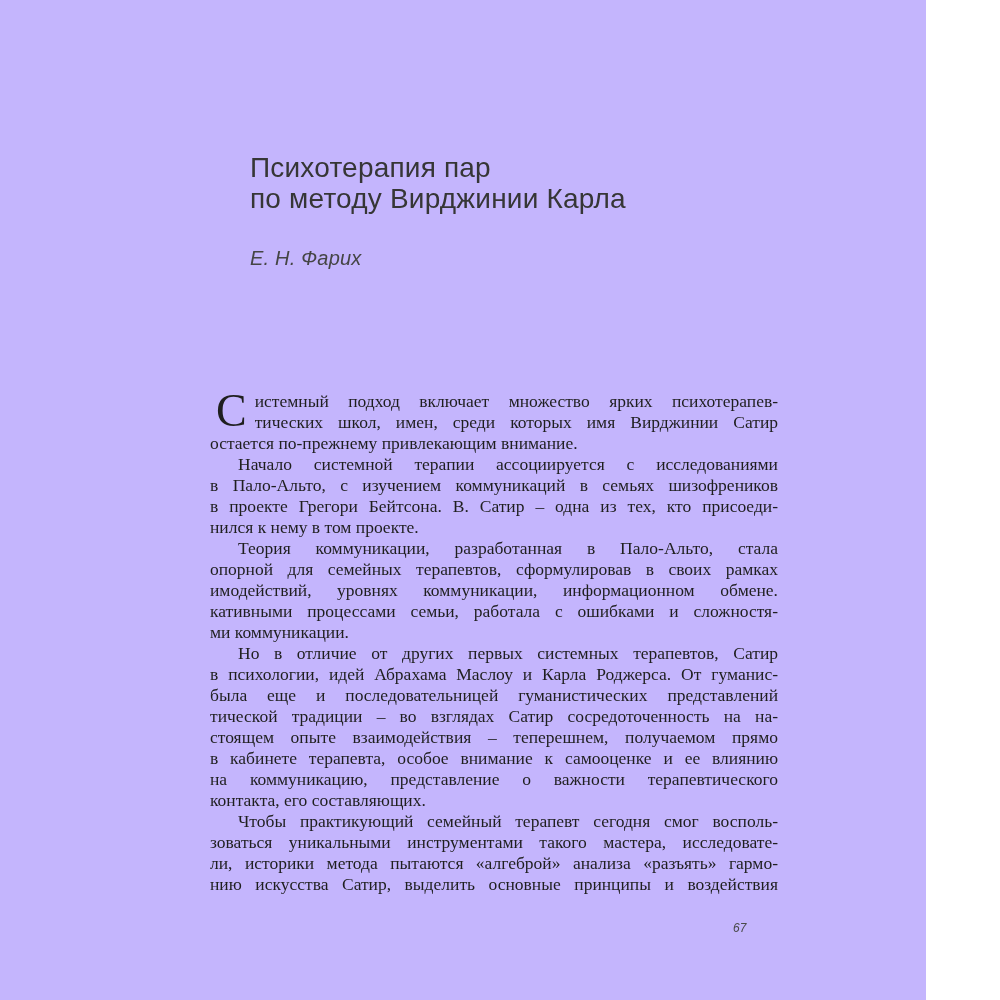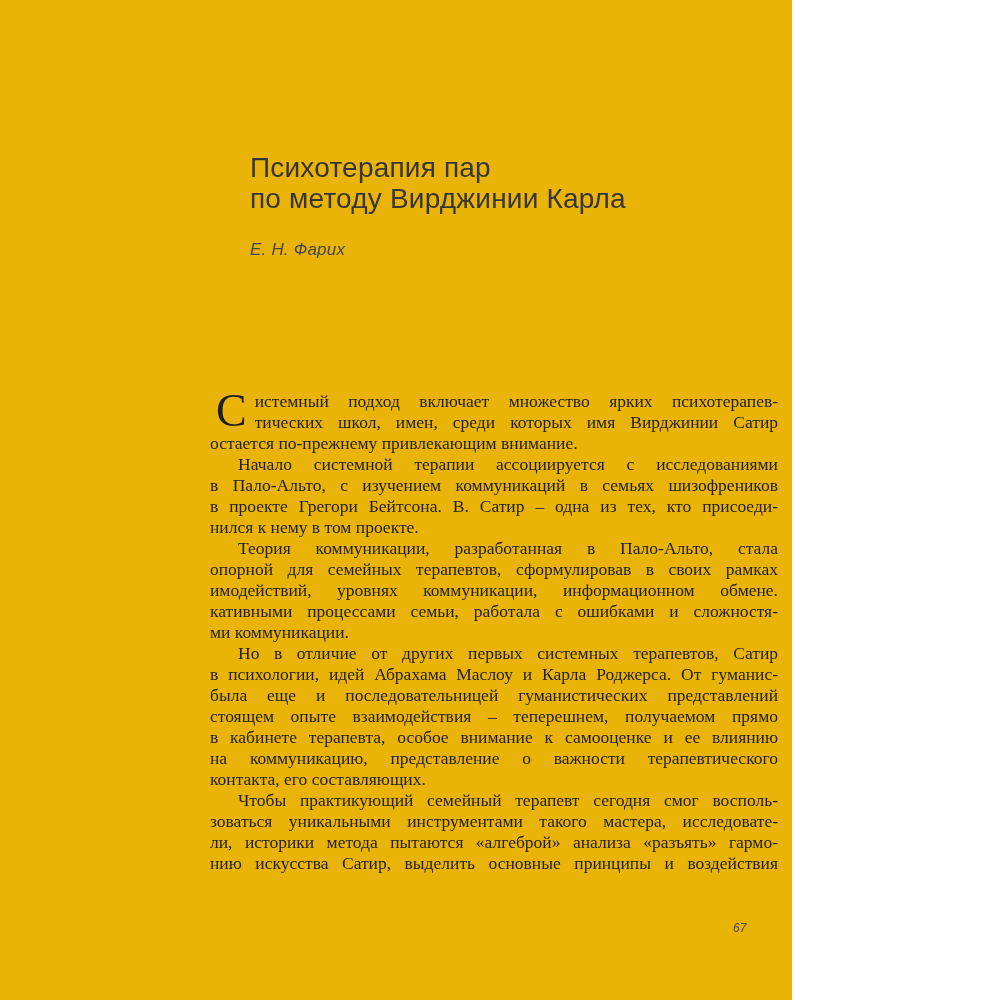--- a/index.html
+++ b/index.html
@@ -1,40 +1,40 @@
 <!DOCTYPE html>
 <html><head>
 <meta charset="utf-8">
 <style>
   * { margin: 0; padding: 0; box-sizing: border-box; }
   html, body { background: #ffffff; }
   .page {
     position: relative;
-    width: 792px;
+    width: 926px;
     height: 1000px;
-    background: #eab308;
+    background: #c4b5fd;
     overflow: hidden;
     font-family: "Liberation Serif", "DejaVu Serif", serif;
   }
   .chapter-header {
     position: absolute;
     left: 250px;
     top: 152px;
     font-family: "Liberation Sans", "DejaVu Sans", sans-serif;
   }
   .chapter-title {
     font-size: 28px;
     line-height: 31px;
     font-weight: 400;
     color: #363636;
     letter-spacing: 0.2px;
   }
   .chapter-author {
-    margin-top: 24px;
-    font-size: 17px;
+    margin-top: 32px;
+    font-size: 20px;
     line-height: 24px;
     font-style: italic;
     color: #454545;
     letter-spacing: 0.2px;
   }
   .body-text {
     position: absolute;
     left: 210px;
     top: 391px;
     width: 568px;
@@ -99,20 +99,21 @@
         <div class="line indent">Теория коммуникации, разработанная в Пало-Альто, стала</div>
         <div class="line">опорной для семейных терапевтов, сформулировав в своих рамках</div>
         <div class="line">имодействий, уровнях коммуникации, информационном обмене.</div>
         <div class="line">кативными процессами семьи, работала с ошибками и сложностя-</div>
         <div class="line last">ми коммуникации.</div>
       </div>
       <div class="paragraph">
         <div class="line indent">Но в отличие от других первых системных терапевтов, Сатир</div>
         <div class="line">в психологии, идей Абрахама Маслоу и Карла Роджерса. От гуманис-</div>
         <div class="line">была еще и последовательницей гуманистических представлений</div>
+        <div class="line">тической традиции – во взглядах Сатир сосредоточенность на на-</div>
         <div class="line">стоящем опыте взаимодействия – теперешнем, получаемом прямо</div>
         <div class="line">в кабинете терапевта, особое внимание к самооценке и ее влиянию</div>
         <div class="line">на коммуникацию, представление о важности терапевтического</div>
         <div class="line last">контакта, его составляющих.</div>
       </div>
       <div class="paragraph">
         <div class="line indent">Чтобы практикующий семейный терапевт сегодня смог восполь-</div>
         <div class="line">зоваться уникальными инструментами такого мастера, исследовате-</div>
         <div class="line">ли, историки метода пытаются «алгеброй» анализа «разъять» гармо-</div>
         <div class="line">нию искусства Сатир, выделить основные принципы и воздействия</div>

